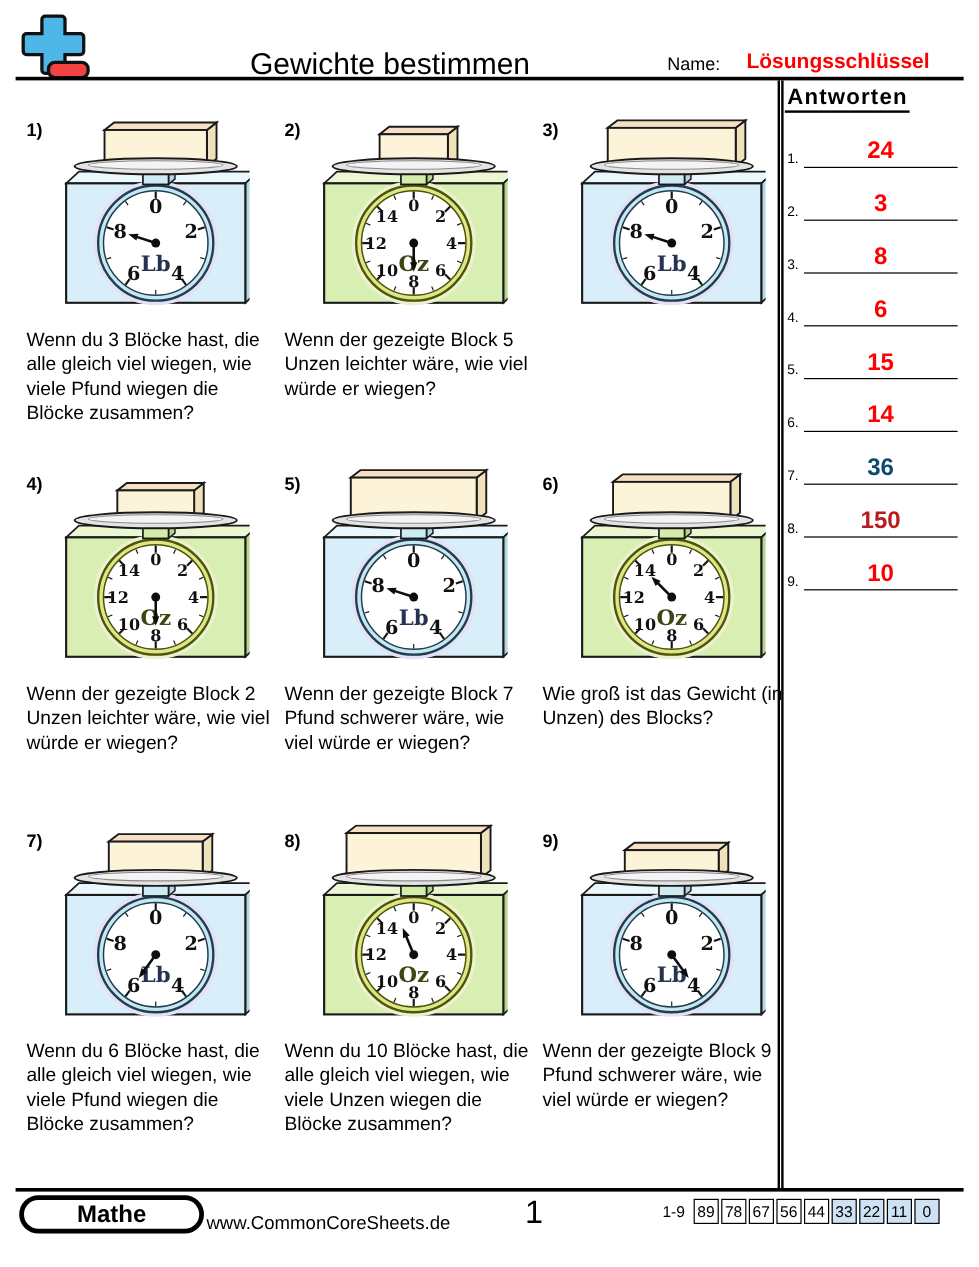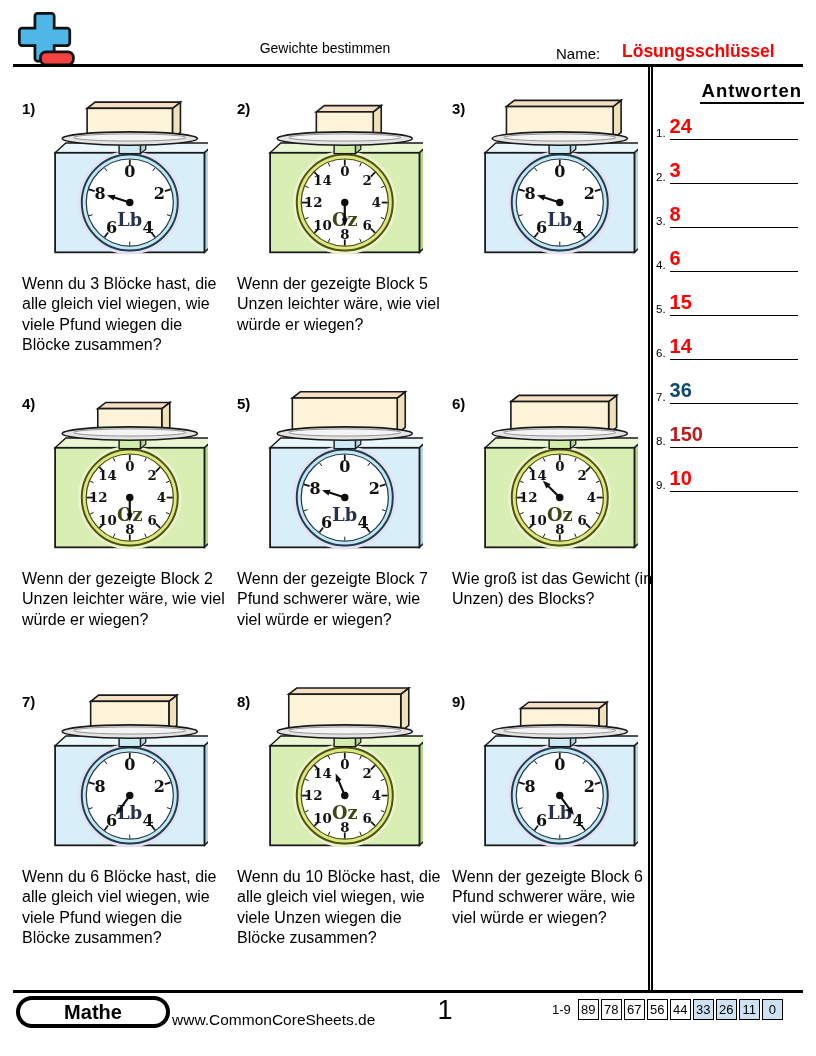--- a/index.html
+++ b/index.html
@@ -5,35 +5,35 @@
   * { box-sizing: border-box; margin: 0; padding: 0; }
   html,body { background:#888; }
   #page {
     position: relative; width: 816px; height: 1056px; margin: 0 auto;
     background: #fff; font-family: "Liberation Sans", sans-serif; color:#000;
     overflow: hidden;
   }
   .abs { position: absolute; }
   
   .logo { left: 12px; top: 10px; }
-  .title { left: 0; top: 40px; width: 650px; text-align: center; font-size: 14px; }
+  .title { left: 0; top: 40px; width: 650px; text-align: center; font-size: 25px; }
   .name-label { left: 556px; top: 45px; font-size: 15px; }
   .answer-key { left: 622px; top: 41px; font-size: 17.5px; font-weight: bold; }
   .header-rule { left: 13px; top: 64px; width: 790px; height: 3px; background: #000; }
   .instruction { left: 18px; top: 71px; font-size: 15px; font-weight: bold; }
   
   .vdivider { left: 648px; top: 67px; width: 5px; height: 923px;
     border-left: 2px solid #000; border-right: 2px solid #000; }
   
-  .answers-title { left: 654px; top: 80px; width: 150px; text-align: right;
+  .answers-title { left: 654px; top: 70px; width: 150px; text-align: left;
     font-size: 18.5px; font-weight: bold; }
   .answers-title span { border-bottom: 2px solid #000; letter-spacing: 1px; padding: 0 2px 1px 2px; }
   .answer-row { left: 656px; width: 142px; height: 34px; display: flex; align-items: flex-end; }
   .answer-num { font-size: 11.5px; margin-right: 4px; line-height: 1; padding-bottom: 1px; }
-  .answer-line { flex: 1; border-bottom: 1.6px solid #000; 
+  .answer-line { flex: 1; border-bottom: 1.6px solid #000; text-align: center;
     font-size: 20px; font-weight: bold; line-height: 1; padding-bottom: 3px; }
   
   .problem { width: 212px; }
   .problem-label { position: absolute; left: 0; top: 6px; font-size: 15px; font-weight: bold; }
   .scale-wrap { margin-left: 26px; width: 160px; height: 178px; }
   .question { margin-top: 2px; font-size: 16px; line-height: 1.27; width: 207px; }
   
   .footer-rule { left: 13px; top: 990px; width: 790px; height: 3px; background: #000; }
   .badge { left: 16px; top: 996px; width: 154px; height: 32px; background: #000; border-radius: 18px; }
   .badge-inner { position: absolute; left: 4px; top: 4px; right: 4px; bottom: 4px;
@@ -472,36 +472,36 @@
             <polygon points="107.9,143.8 99.8,138.6 105.3,134.6" fill="#0d0d0d"></polygon>
             <circle cx="92" cy="122" r="4.2" fill="#0d0d0d"></circle>
             <polygon points="104,52 110,48 110,62 104,67" fill="#b4d7e6" stroke="#1a1a1a" stroke-width="1.4"></polygon>
             <rect x="80" y="52" width="24" height="15" fill="#cdeaf5" stroke="#1a1a1a" stroke-width="1.6"></rect>
             <polygon points="136,24 145,17 145,43 136,50" fill="#efe2ba" stroke="#1a1a1a" stroke-width="1.8"></polygon>
             <polygon points="48,24 136,24 145,17 57,17" fill="#f5dfc5" stroke="#1a1a1a" stroke-width="1.8"></polygon>
             <rect x="48" y="24" width="88" height="26" fill="#fcf3d9" stroke="#1a1a1a" stroke-width="1.8"></rect>
             <ellipse cx="92" cy="50" rx="76" ry="7.5" fill="#e4e4e4" stroke="#1a1a1a" stroke-width="1.8"></ellipse>
             <ellipse cx="92" cy="48.8" rx="63" ry="4" fill="#f4f4f4" stroke="#8a8a8a" stroke-width="1"></ellipse>
           </svg></div>
-        <div class="question">Wenn der gezeigte Block 6 Pfund schwerer wäre, wie viel würde er wiegen?</div>
+        <div class="question">Wenn der gezeigte Block 9 Pfund schwerer wäre, wie viel würde er wiegen?</div>
       </div>
     </div>
 
   <div class="abs footer-rule"></div>
   <div class="abs badge">
     <div class="badge-inner">Mathe</div>
   </div>
   <div class="abs url">www.CommonCoreSheets.de</div>
   <div class="abs pagenum">1</div>
   <div class="abs score">
     <span class="score-label">1-9</span>
   <div class="score-box">89</div>
       <div class="score-box">78</div>
       <div class="score-box">67</div>
       <div class="score-box">56</div>
       <div class="score-box">44</div>
       <div class="score-box" style="background: rgb(207, 226, 243);">33</div>
-      <div class="score-box" style="background: rgb(207, 226, 243);">26</div>
+      <div class="score-box" style="background: rgb(207, 226, 243);">22</div>
       <div class="score-box" style="background: rgb(207, 226, 243);">11</div>
       <div class="score-box" style="background: rgb(207, 226, 243);">0</div>
     </div>
 
 </div>
 
 </body></html>

